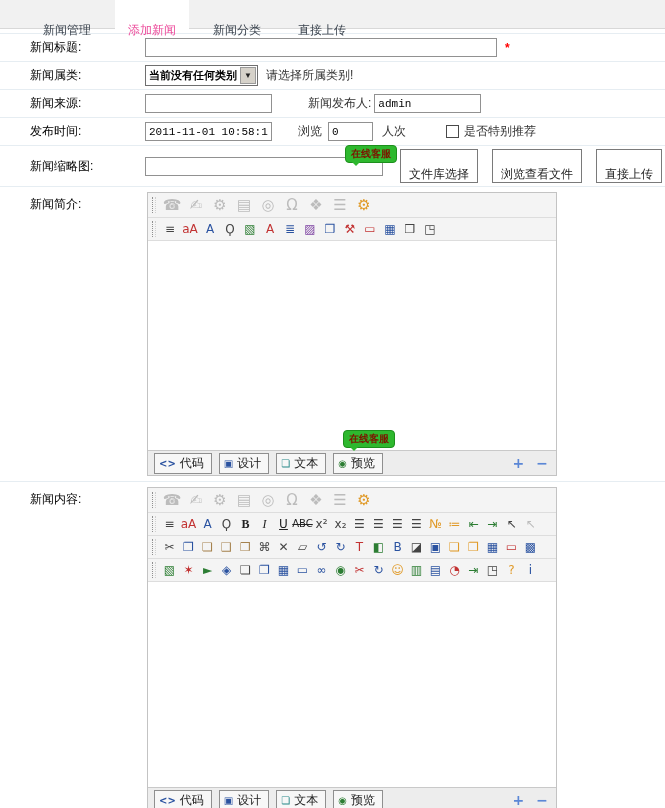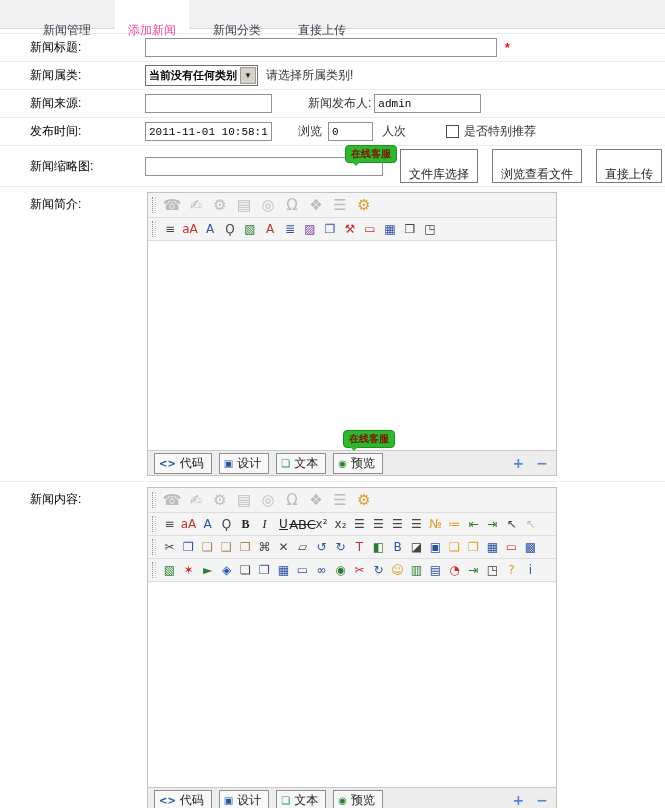--- a/index.html
+++ b/index.html
@@ -34,21 +34,21 @@
   .ed-toolbar { background:#f4f4f4; border-bottom:1px solid #ddd; display:flex; align-items:center; padding:2px 2px; flex-wrap:nowrap; }
   .handle { width:4px; height:16px; border-left:1px dotted #8f8f8f; border-right:1px dotted #cfcfcf; margin:0 4px 0 2px; flex:none; }
   .tbico { width:18px; height:18px; margin:0 1px; display:flex; align-items:center; justify-content:center; font-size:12px; line-height:1; cursor:pointer; flex:none; font-family:"DejaVu Sans",sans-serif; }
   .ed-toolbar.toprow .tbico { width:22px; height:20px; font-size:15px; }
   .ed-toolbar.dense .tbico { margin:0 0.5px; }
   .dis{color:#bcbcbc} .orange{color:#e09a28} .blue{color:#2a52a0} .red{color:#c23232}
   .green{color:#2c7d33} .purple{color:#7b3fa0} .dark{color:#444} .tan{color:#a5824e} .teal{color:#2a8a8a}
   .bold{font-weight:bold;font-family:"Liberation Serif",serif;color:#222}
   .ital{font-style:italic;font-family:"Liberation Serif",serif;color:#222}
   .undl{text-decoration:underline;color:#222}
-  .strik{font-size:13px;text-decoration:line-through;color:#222}
+  .strik{font-size:10px;text-decoration:line-through;color:#222}
   .ed-content { background:#fff; }
   .ed-content.h1 { height:209px; } .ed-content.h2 { height:205px; }
   .ed-bottom { background:#ededed; border-top:1px solid #c9c9c9; display:flex; align-items:center; padding:3px 8px 3px 6px; height:25px; }
   .ed-tabs { display:flex; gap:7px; }
   .ed-tab { display:flex; align-items:center; gap:4px; background:#f7f7f7; border:1px solid #8f8f8f; padding:1px 7px 1px 4px; font-size:12px; color:#222; cursor:pointer; }
   .ed-tab .tico { font-size:10px; font-weight:bold; font-family:"DejaVu Sans",sans-serif; }
   .ed-resize { margin-left:auto; display:flex; gap:12px; align-items:center; }
   .rz { color:#5b87d6; font-weight:bold; font-size:14px; line-height:1; cursor:pointer; font-family:"DejaVu Sans",sans-serif; }
   
   .badge { position:absolute; background:#2eb82e; border:1px solid #1d8f1d; border-radius:4px; color:#7c1400; font-size:10px; font-weight:bold; padding:1px 5px; z-index:9; cursor:pointer; white-space:nowrap; }

